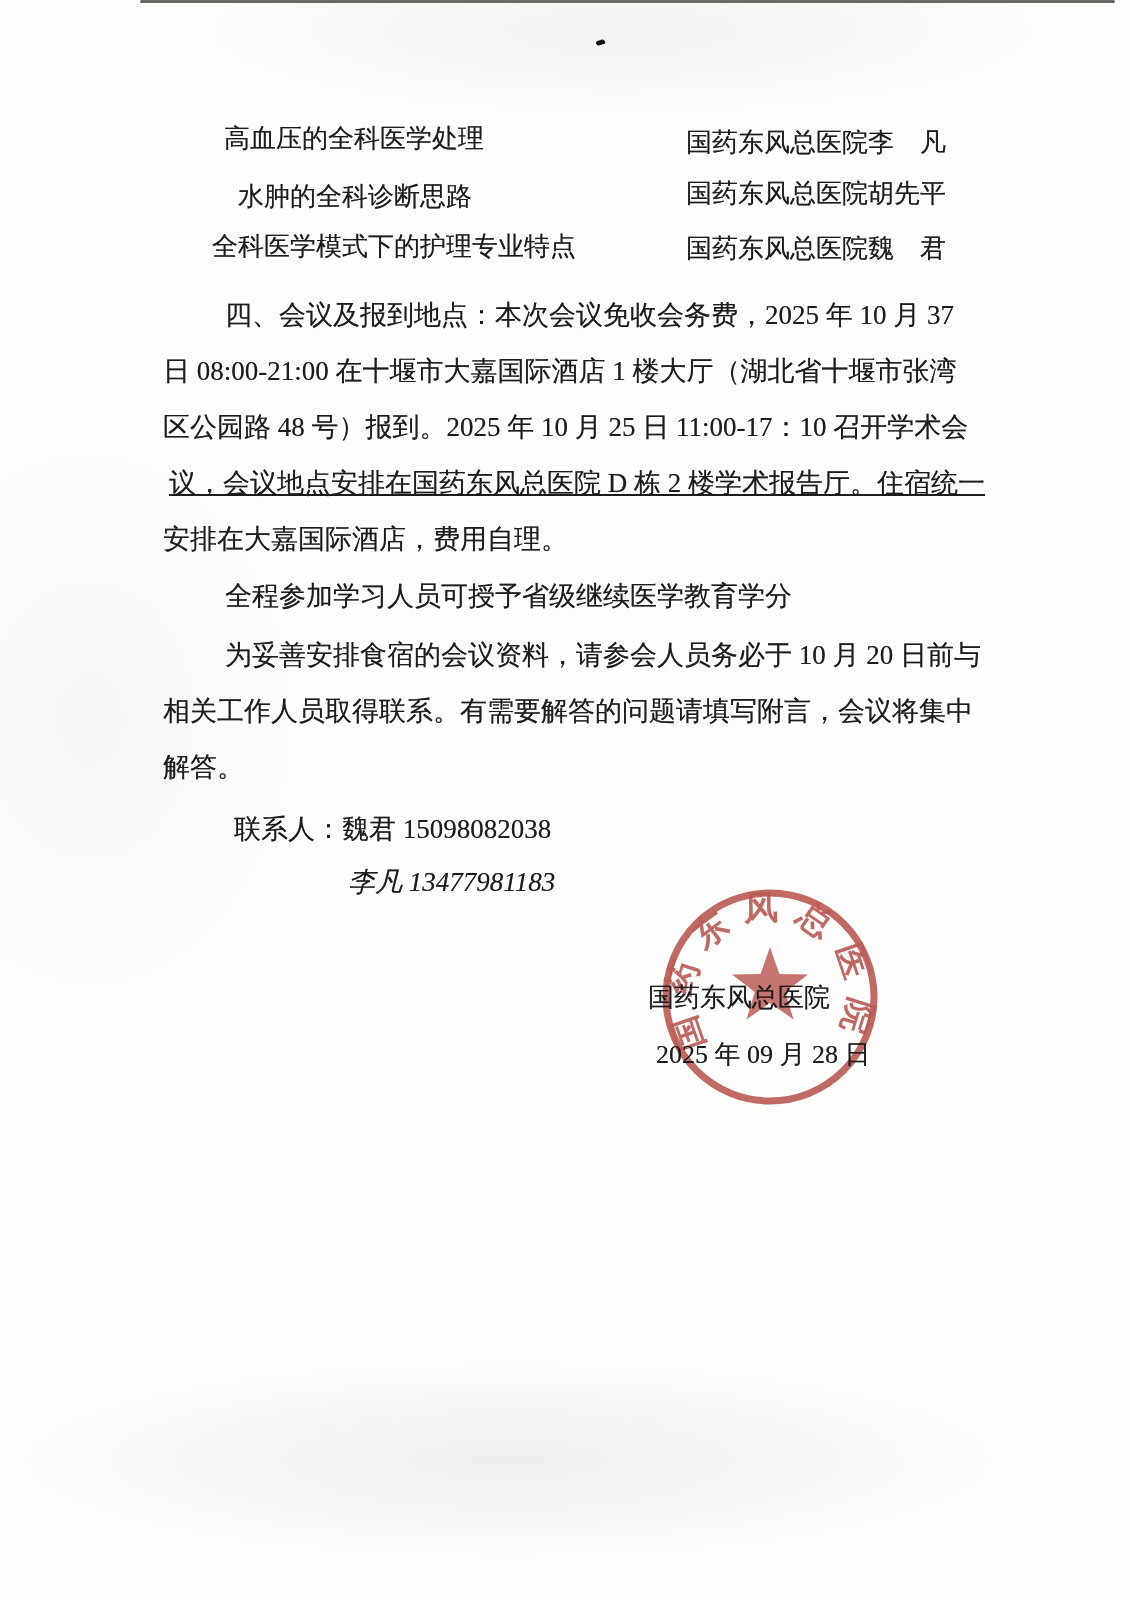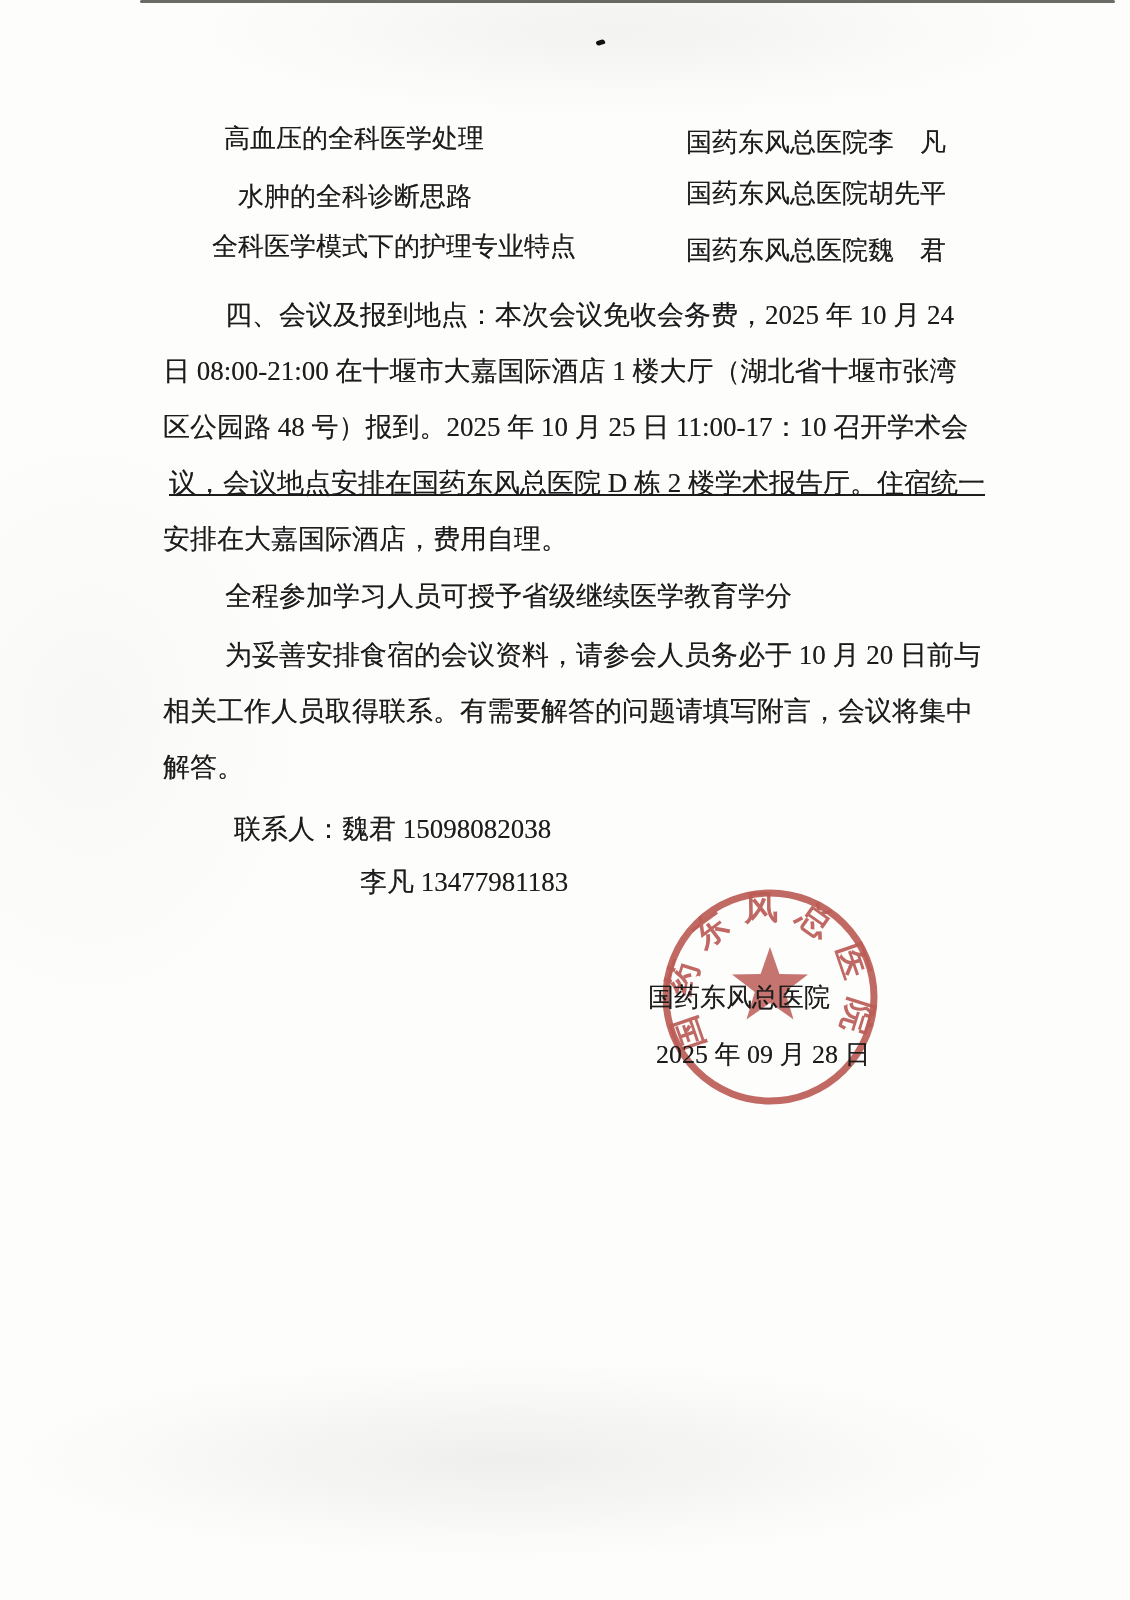--- a/index.html
+++ b/index.html
@@ -49,34 +49,34 @@
   <div class="scan-strip"></div>
   <div class="scan-speck"></div>
 
   <div class="line agenda-line" style="left:224px;top:124px;">高血压的全科医学处理</div>
   <div class="line agenda-line" style="left:686px;top:128px;">国药东风总医院李　凡</div>
 
   <div class="line agenda-line" style="left:238px;top:182px;">水肿的全科诊断思路</div>
   <div class="line agenda-line" style="left:686px;top:179px;">国药东风总医院胡先平</div>
 
   <div class="line agenda-line" style="left:212px;top:232px;">全科医学模式下的护理专业特点</div>
-  <div class="line agenda-line" style="left:686px;top:236px;">国药东风总医院魏　君</div>
+  <div class="line agenda-line" style="left:686px;top:236px;font-family:Liberation Mono, monospace;">国药东风总医院魏　君</div>
 
-  <div class="line" style="left:225px;top:300px;">四、会议及报到地点：本次会议免收会务费，2025 年 10 月 24</div>
+  <div class="line" style="left:225px;top:300px;">四、会议及报到地点：本次会议免收会务费，2025 年 10 月 37</div>
   <div class="line" style="left:163px;top:356px;">日 08:00-21:00 在十堰市大嘉国际酒店 1 楼大厅（湖北省十堰市张湾</div>
   <div class="line" style="left:163px;top:412px;">区公园路 48 号）报到。2025 年 10 月 25 日 11:00-17：10 召开学术会</div>
   <div class="line" style="left:169px;top:468px;text-decoration:underline;">议，会议地点安排在国药东风总医院 D 栋 2 楼学术报告厅。住宿统一</div>
   <div class="line" style="left:163px;top:524px;">安排在大嘉国际酒店，费用自理。</div>
   <div class="line" style="left:225px;top:581px;">全程参加学习人员可授予省级继续医学教育学分</div>
   <div class="line" style="left:225px;top:640px;">为妥善安排食宿的会议资料，请参会人员务必于 10 月 20 日前与</div>
   <div class="line" style="left:163px;top:696px;">相关工作人员取得联系。有需要解答的问题请填写附言，会议将集中</div>
   <div class="line" style="left:163px;top:752px;">解答。</div>
 
   <div class="line" style="left:234px;top:814px;">联系人：魏君 15098082038</div>
-  <div class="line" style="left:360px;top:867px;">李凡  13477981183</div>
+  <div class="line" style="left:348px;top:867px;font-style:italic;">李凡  13477981183</div>
 
   <div class="stamp">
     <svg viewBox="-125 -125 250 250" xmlns="http://www.w3.org/2000/svg">
       <circle cx="0" cy="2" r="104" fill="none" stroke="#b5433c" stroke-width="7" opacity="0.92"></circle>
       <path id="sealArc" d="M -59.8 52.1 A 78 78 0 1 1 59.8 52.1" fill="none"></path>
       <text font-size="34" font-weight="bold" fill="#b5433c" letter-spacing="15" opacity="0.92" font-family="Liberation Serif, DejaVu Serif, serif">
         <textPath href="#sealArc" startOffset="4">国药东风总医院</textPath>
       </text>
       <polygon points="0,-48 9.4,-20.9 38,-20.4 15.2,-3.1 23.5,24.4 0,8 -23.5,24.4 -15.2,-3.1 -38,-20.4 -9.4,-20.9" fill="#b5433c" opacity="0.85"></polygon>
     </svg>

